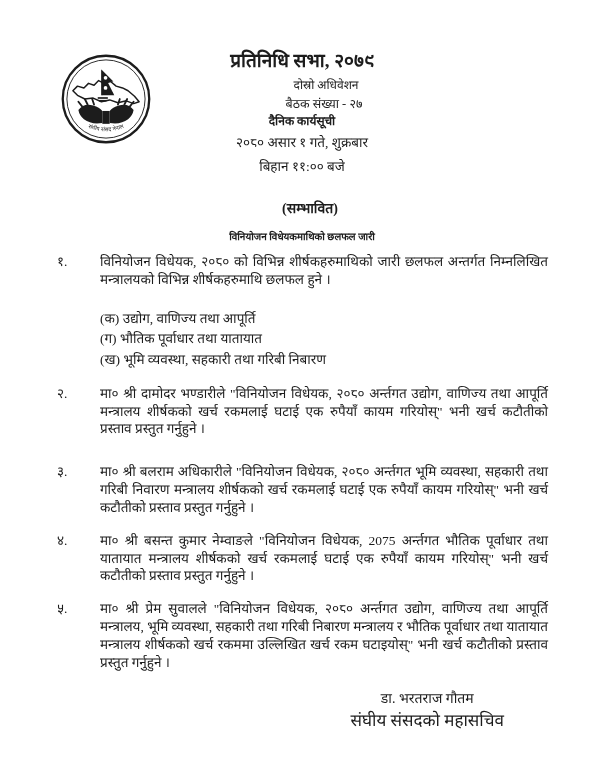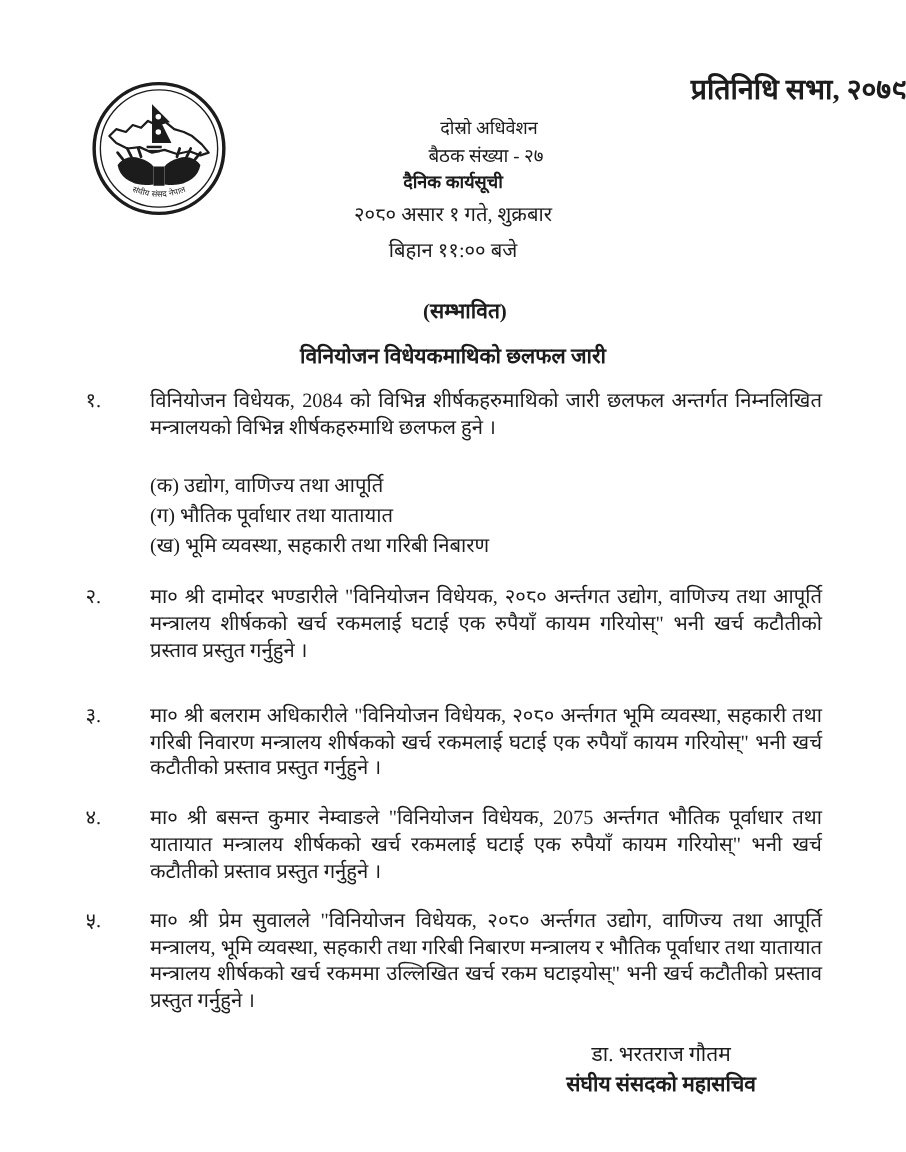--- a/index.html
+++ b/index.html
@@ -13,42 +13,42 @@
     -webkit-font-smoothing:antialiased;
   }
   .page{position:relative;width:604px;height:768px;background:#fff;}
 
   
   .emblem{position:absolute;left:60px;top:53px;width:92px;height:92px;}
 
   
   .header{padding-top:50px;text-align:center;line-height:1.15;}
   .hdr-org{font-size:15px;margin-bottom:5px;}
-  .hdr-assembly{font-size:19px;font-weight:bold;margin-bottom:7px;text-align:right;}
+  .hdr-assembly{font-size:19px;font-weight:bold;margin-bottom:7px;}
   .hdr-session{font-size:12px;margin-bottom:4px;padding-left:48px;}
   .hdr-meeting{font-size:12.5px;margin-bottom:4px;padding-left:44px;}
   .hdr-title{font-size:12px;font-weight:bold;margin-bottom:6px;}
   .hdr-date{font-size:13.5px;margin-bottom:9px;}
   .hdr-time{font-size:13.5px;margin-bottom:26px;}
   .hdr-tentative{font-size:14px;font-weight:bold;margin-bottom:14px;padding-left:16px;}
-  .agenda-heading{font-size:14px;font-weight:bold;text-align:center;margin-bottom:11px;}
+  .agenda-heading{font-size:10px;font-weight:bold;text-align:center;margin-bottom:11px;}
 
   
   .items{padding:0 56px 0 57px;}
   .item{display:flex;margin-bottom:15px;}
   .item-no{flex:0 0 43px;font-size:13.5px;line-height:1.32;}
   .item-body{flex:1;font-size:13.5px;line-height:1.32;text-align:justify;}
   .item-gap-lg{margin-bottom:25px;}
   .subitems{margin-top:20px;}
   .subitem{font-size:13.5px;line-height:1.5;text-align:left;}
 
   
   .signature{margin-top:18px;margin-left:auto;margin-right:100px;width:fit-content;text-align:center;}
   .sig-name{font-size:14px;line-height:1.4;}
-  .sig-title{font-size:14px;line-height:1.4;font-weight:bold;}
+  .sig-title{font-size:17px;line-height:1.4;}
 </style>
 </head>
 <body>
 
 <div class="page">
 
   <div class="emblem">
     <svg viewBox="0 0 100 100" width="92" height="92">
       <circle cx="50" cy="50" r="47" fill="#ffffff" stroke="#1c1c1c" stroke-width="2.5"></circle>
       <circle cx="50" cy="50" r="42.5" fill="#ffffff" stroke="#1c1c1c" stroke-width="1"></circle>
@@ -87,21 +87,21 @@
     <div class="hdr-time">बिहान ११:०० बजे</div>
     <div class="hdr-tentative">(सम्भावित)</div>
     <div class="agenda-heading">विनियोजन विधेयकमाथिको छलफल जारी</div>
   </div>
 
   <div class="items">
 
     <div class="item">
       <div class="item-no">१.</div>
       <div class="item-body">
-        <span>विनियोजन विधेयक, 2084 को विभिन्न शीर्षकहरुमाथिको जारी छलफल अन्तर्गत निम्नलिखित मन्त्रालयको विभिन्न शीर्षकहरुमाथि छलफल हुने ।</span>
+        <span>विनियोजन विधेयक, २०८० को विभिन्न शीर्षकहरुमाथिको जारी छलफल अन्तर्गत निम्नलिखित मन्त्रालयको विभिन्न शीर्षकहरुमाथि छलफल हुने ।</span>
         <div class="subitems">
           <div class="subitem">(क) उद्योग, वाणिज्य तथा आपूर्ति</div>
           <div class="subitem">(ग) भौतिक पूर्वाधार तथा यातायात</div>
           <div class="subitem">(ख) भूमि व्यवस्था, सहकारी तथा गरिबी निबारण</div>
         </div>
       </div>
     </div>
 
     <div class="item item-gap-lg">
       <div class="item-no">२.</div>

